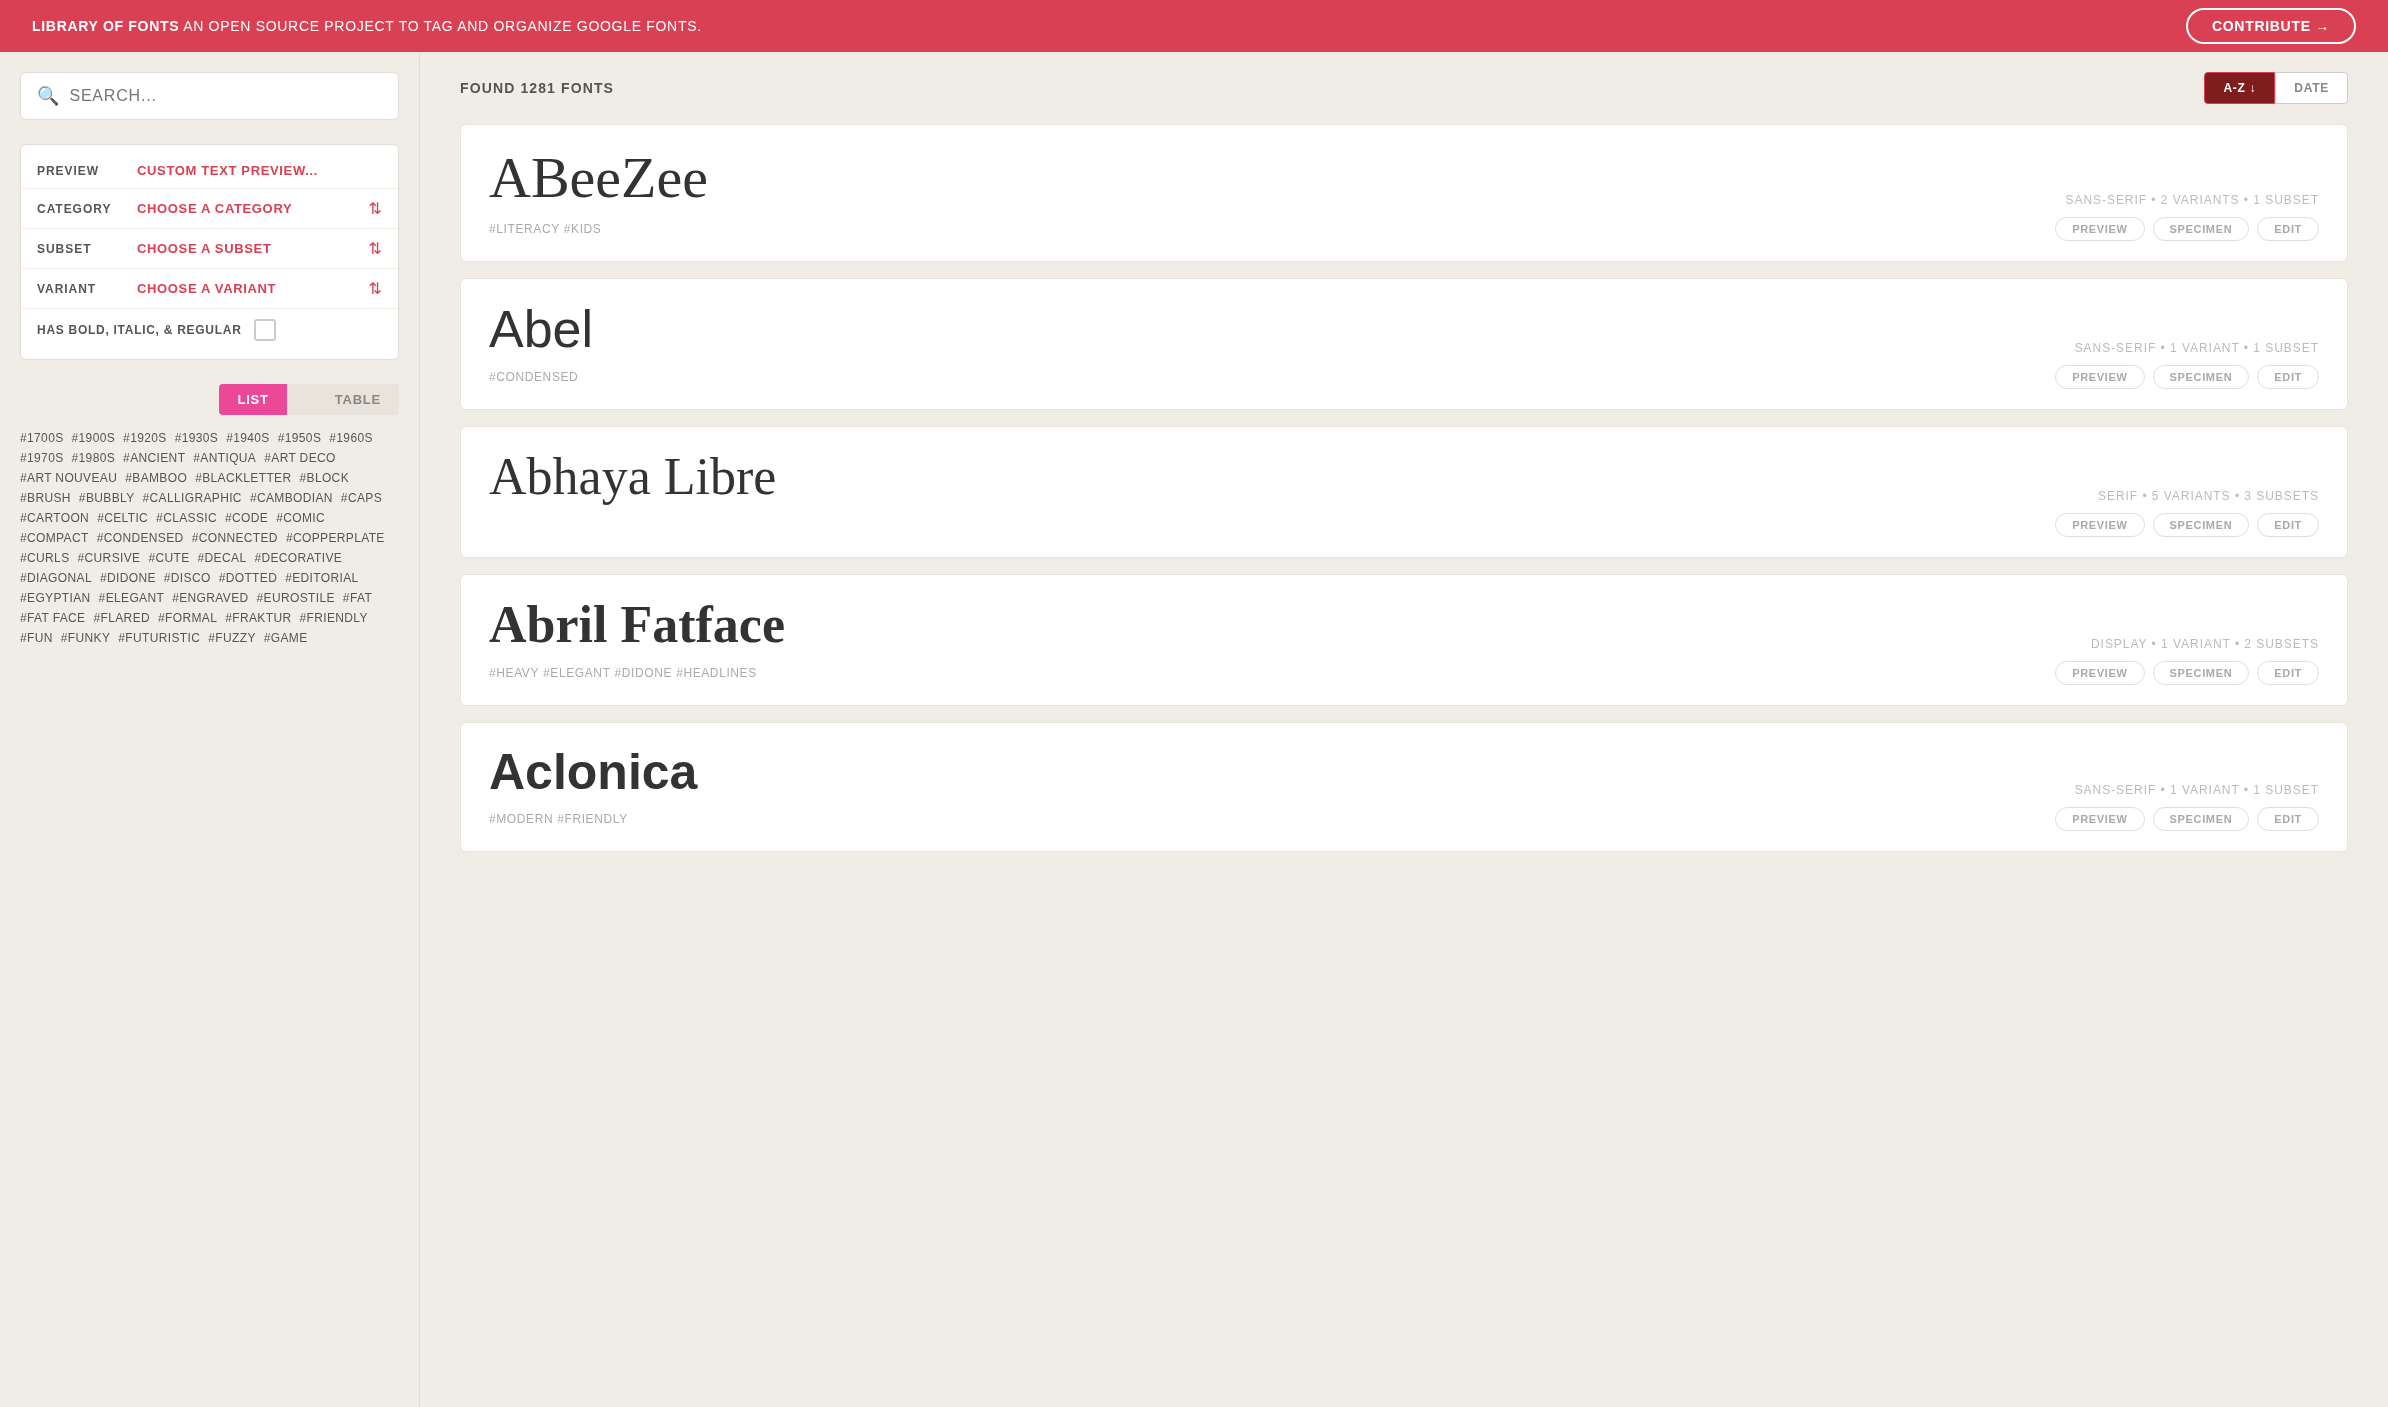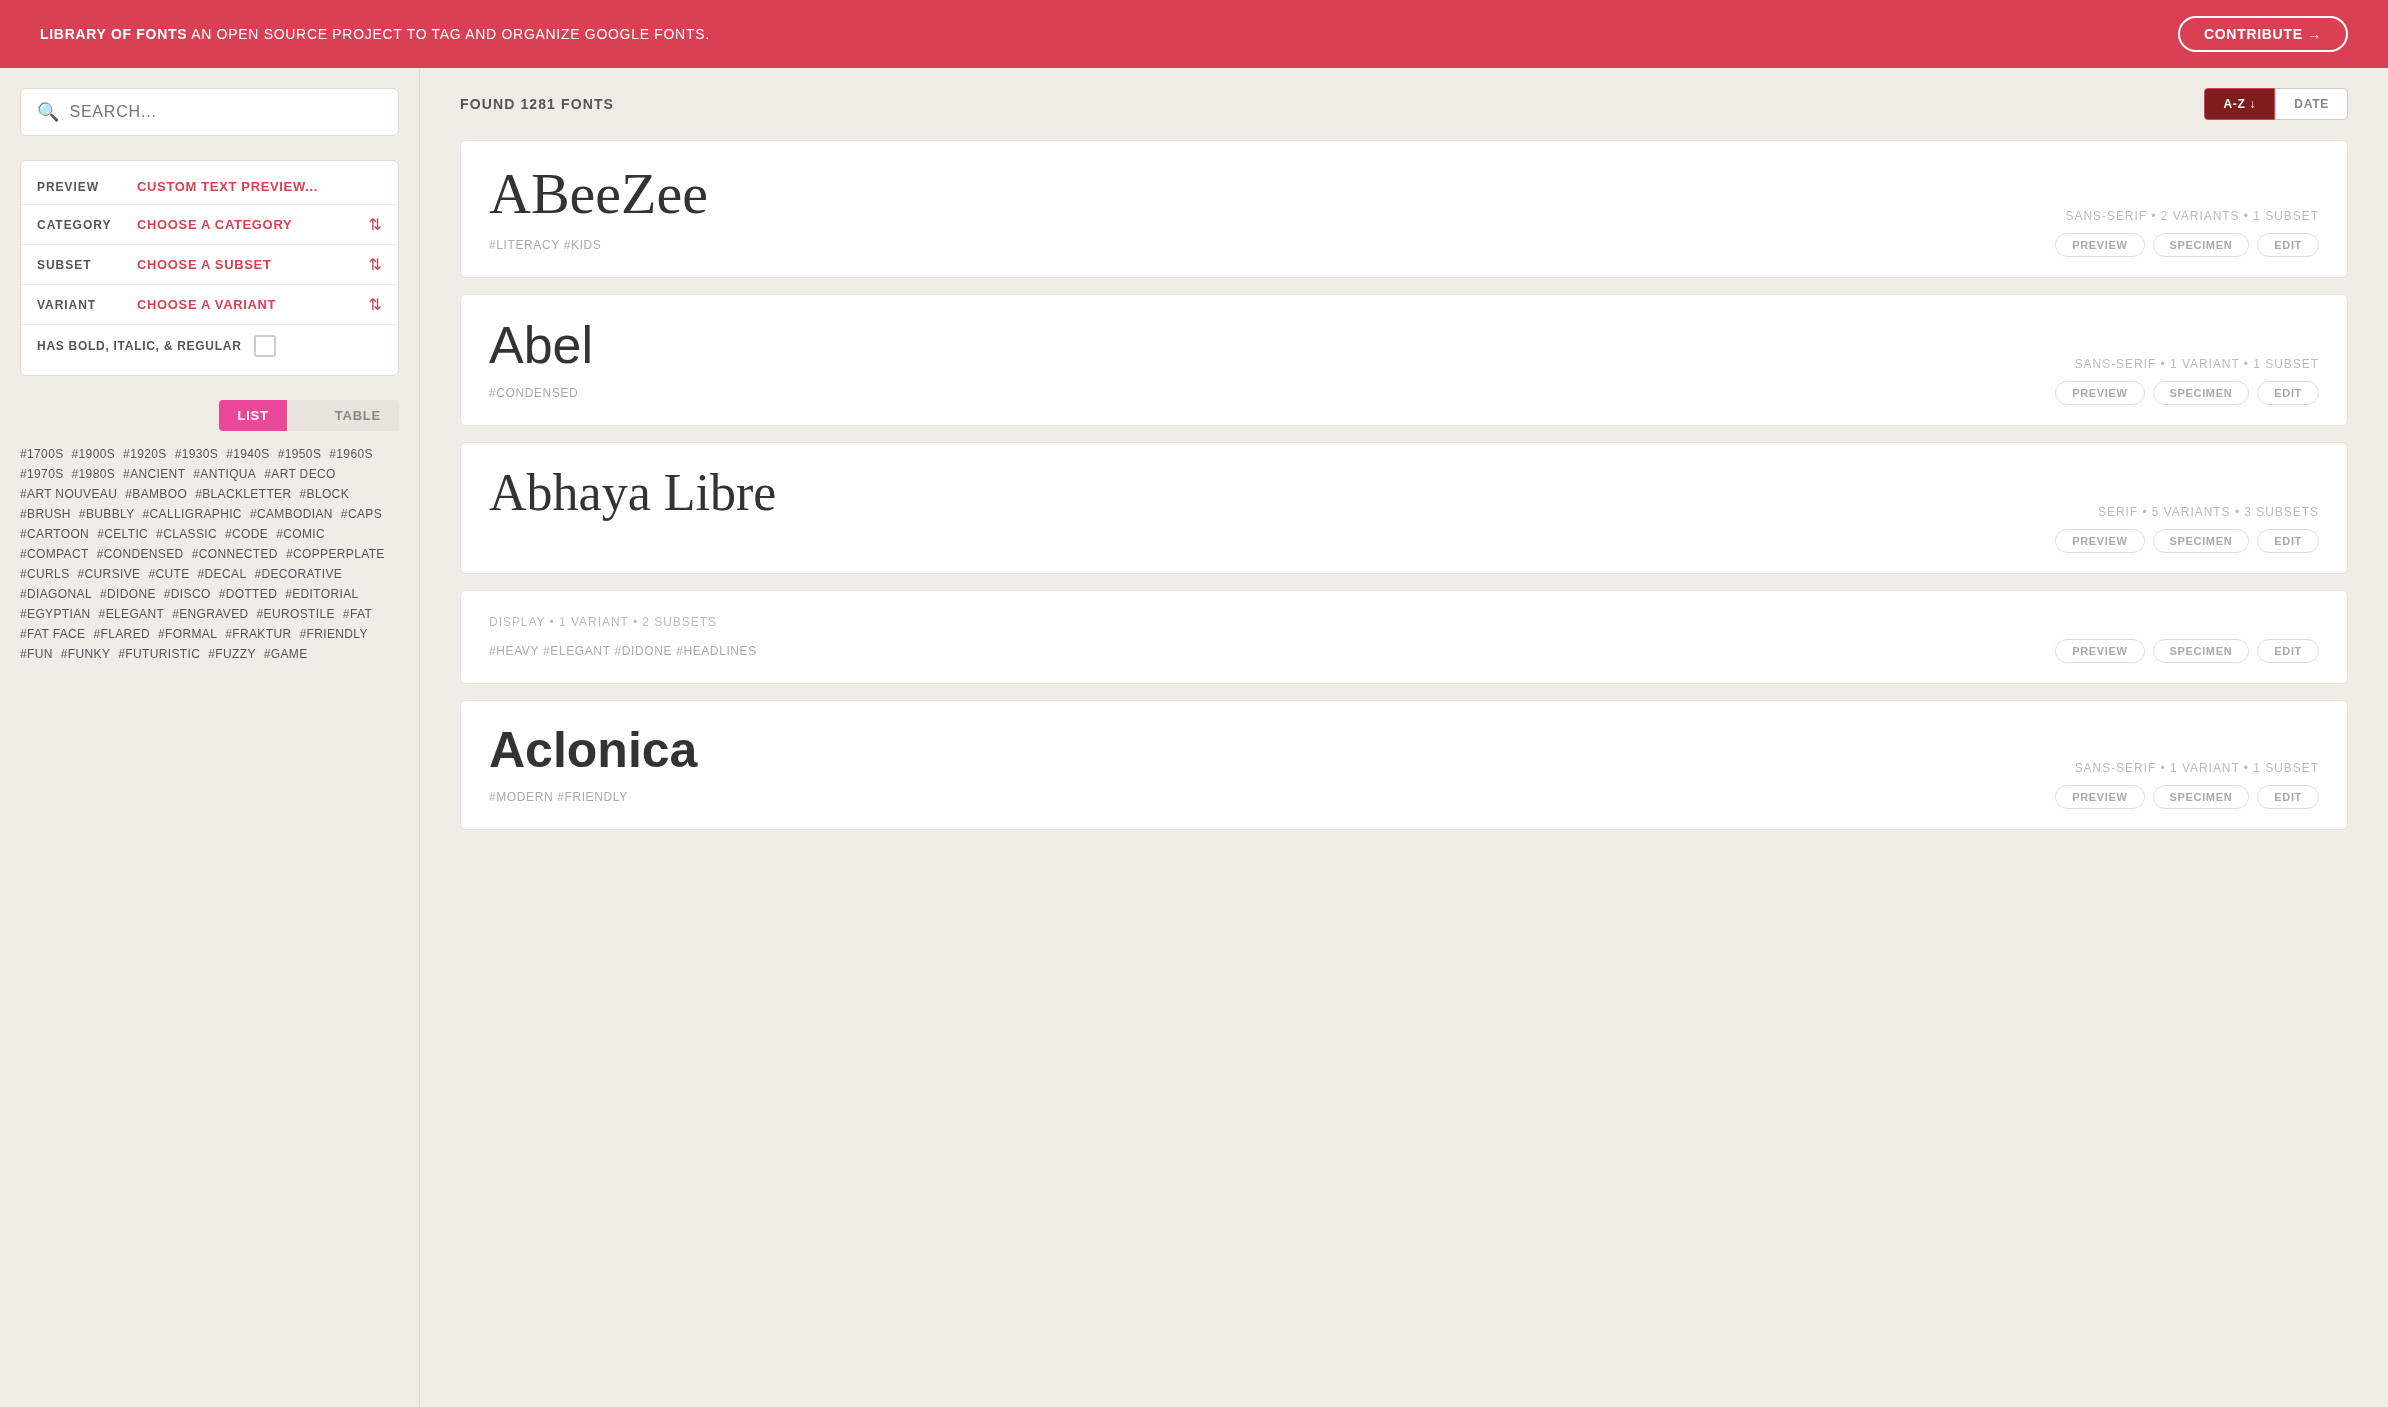--- a/index.html
+++ b/index.html
@@ -5,22 +5,22 @@
     * { box-sizing: border-box; margin: 0; padding: 0; }
     body { font-family: 'Arial', sans-serif; background: #f0ede6; }
 
     
     .top-banner {
       background: #d94054;
       color: white;
       display: flex;
       align-items: center;
       justify-content: space-between;
-      padding: 0 40px;
-      height: 68px;
+      padding: 0 32px;
+      height: 52px;
     }
     .banner-text {
       font-size: 14px;
       letter-spacing: 0.05em;
     }
     .banner-text strong {
       font-weight: 900;
       text-transform: uppercase;
     }
     .contribute-btn {
@@ -452,20 +452,21 @@
       <div class="font-tags"></div>
       <div class="action-buttons">
               <button class="action-btn">PREVIEW</button>
               <button class="action-btn">SPECIMEN</button>
               <button class="action-btn">EDIT</button>
             </div>
     </div>
   </div>
         <div class="font-card">
     <div class="font-card-top">
+      <span class="font-name abril">Abril Fatface</span>
       <span class="font-meta">DISPLAY • 1 VARIANT • 2 SUBSETS</span>
     </div>
     <div class="font-card-bottom">
       <div class="font-tags">
               <span class="font-tag">#HEAVY</span>
               <span class="font-tag">#ELEGANT</span>
               <span class="font-tag">#DIDONE</span>
               <span class="font-tag">#HEADLINES</span>
             </div>
       <div class="action-buttons">

